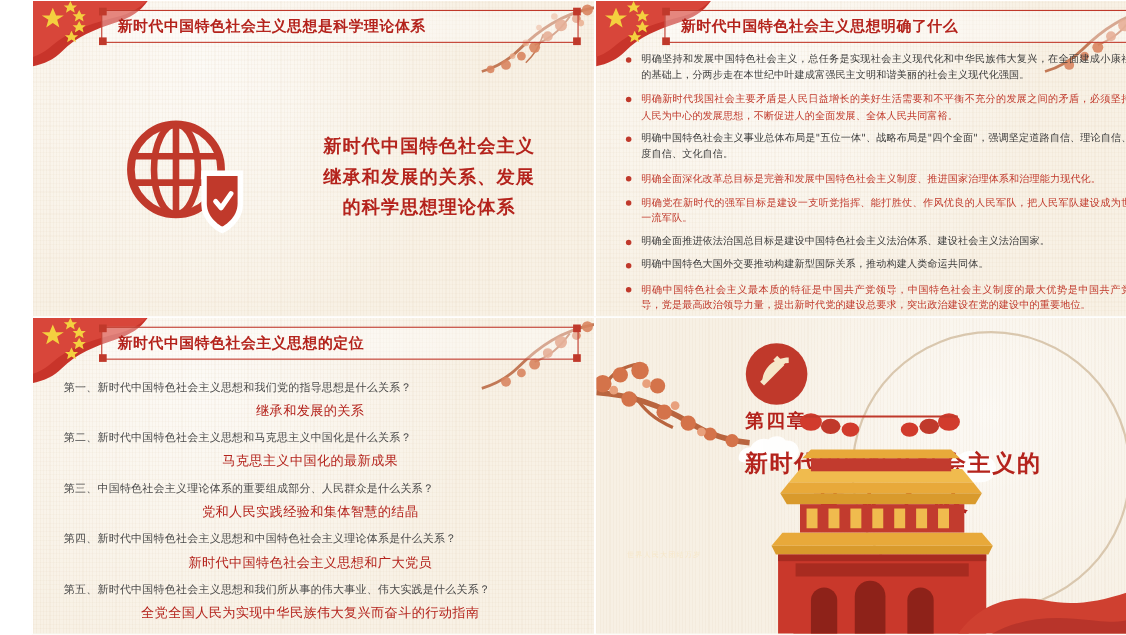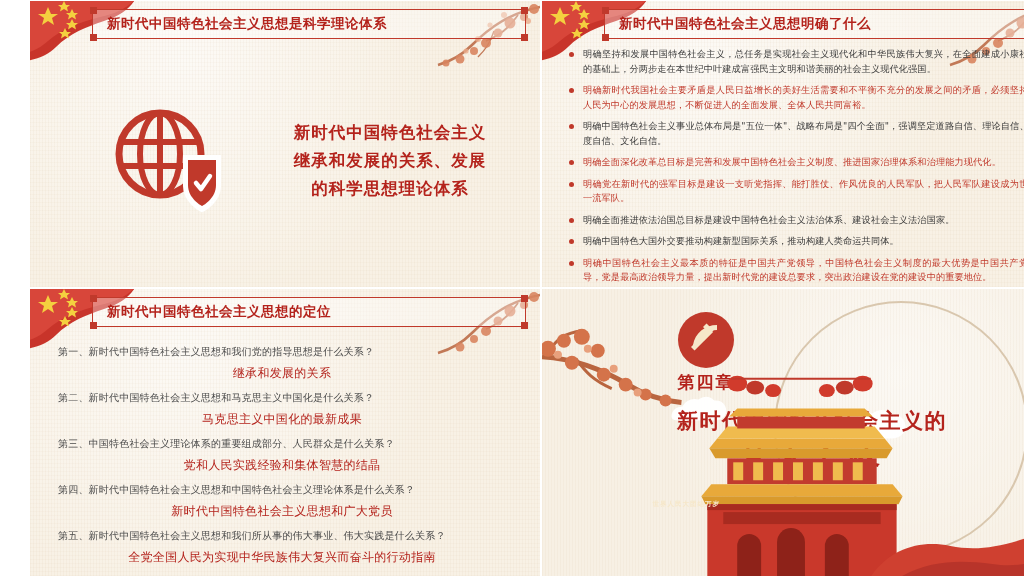--- a/index.html
+++ b/index.html
@@ -242,26 +242,25 @@
     font-weight: bold;
     color: #b4231c;
     letter-spacing: 6px;
     z-index: 6;
   }
   .s4-banner-text {
     position: absolute;
     left: 28px;
     top: 211px;
     width: 150px;
-    text-align: right;
+    text-align: left;
     font-size: 6.5px;
     color: #f6e7c9;
     letter-spacing: 1px;
     z-index: 8;
-    font-weight: bold;
   }
   .svg-layer { position: absolute; inset: 0; z-index: 3; }
   .svg-layer.front { z-index: 7; }
 </style>
 </head>
 <body>
 
 <div class="deck">
 
   <div class="slide">

